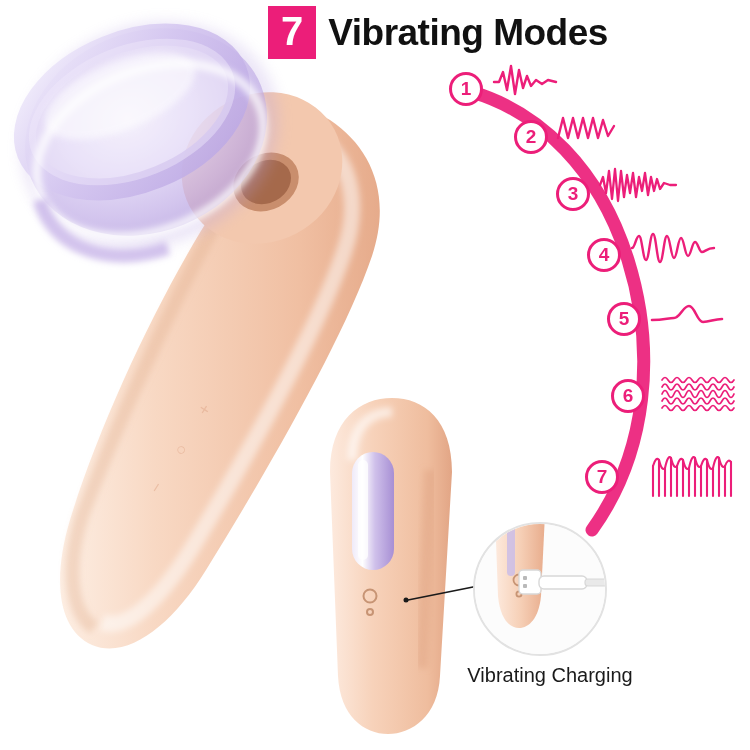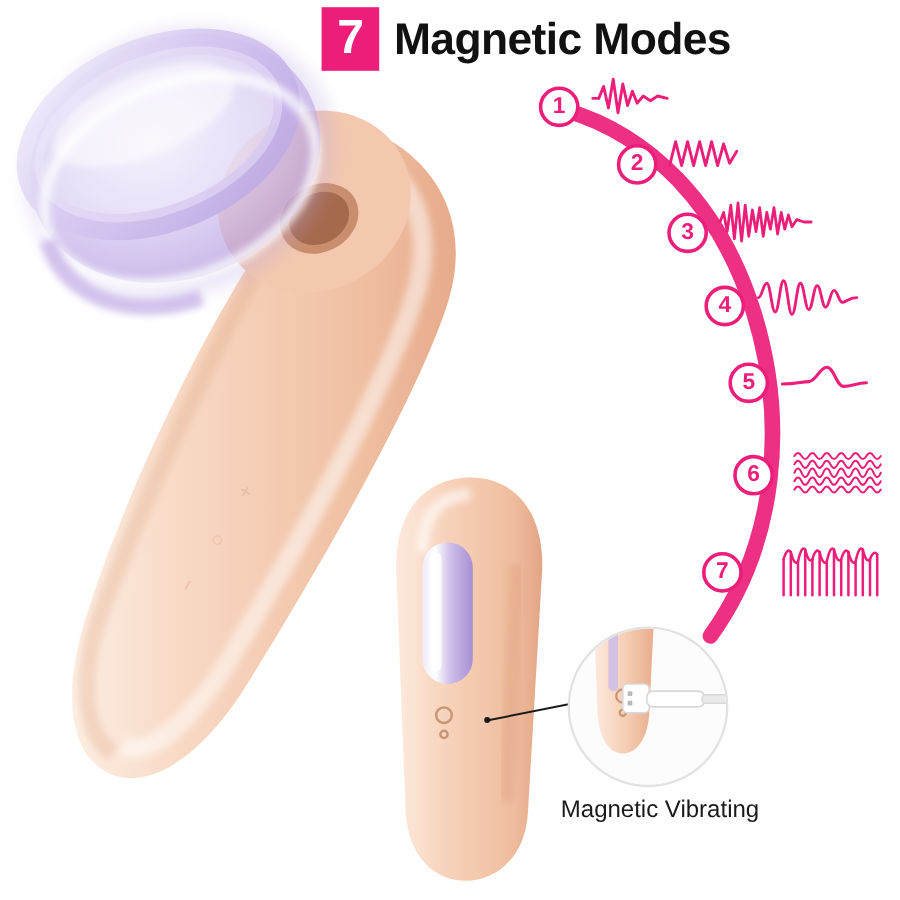--- a/index.html
+++ b/index.html
@@ -199,21 +199,21 @@
     <line x1="408" y1="600" x2="478" y2="586" stroke="#1a1a1a" stroke-width="1.6"></line>
     <circle cx="406" cy="600" r="2.5" fill="#1a1a1a"></circle>
   </svg>
 
   <div class="ctrl-glyph" style="left:152px;top:478px;transform:rotate(-58deg);">−</div>
   <div class="ctrl-glyph" style="left:176px;top:440px;transform:rotate(-58deg);">○</div>
   <div class="ctrl-glyph" style="left:200px;top:400px;transform:rotate(-58deg);">+</div>
 
   <div class="header">
     <div class="header-badge">7</div>
-    <div class="header-title">Magnetic Modes</div>
+    <div class="header-title">Vibrating Modes</div>
   </div>
 
   <svg width="750" height="750" style="position:absolute;left:0;top:0;pointer-events:none;">
     <path d="M 472 92 C 540 112 600 170 628 260 C 656 350 648 452 592 530" fill="none" stroke="#ec1e79" stroke-width="13" stroke-linecap="round" opacity="0.92"></path>
   </svg>
 
   <div class="mode-item" style="left:0;top:0;">
     <div class="mode-num" style="left:449px;top:72px;">1</div>
     <svg class="wave" style="left:492px;top:60px;" width="66" height="40">
       <polyline points="2,22 7,22 11,12 15,30 19,6 23,34 27,10 31,28 35,16 39,26 44,20 50,24 56,20 64,22" fill="none" stroke="#ec1e79" stroke-width="2.4" stroke-linejoin="round" stroke-linecap="round"></polyline>
@@ -295,15 +295,15 @@
 
       <g>
         <rect x="44" y="46" width="22" height="24" rx="4" fill="#ffffff" stroke="#d8d8d8" stroke-width="1.4"></rect>
         <rect x="48" y="52" width="4" height="4" rx="1" fill="#b9b9b9"></rect>
         <rect x="48" y="60" width="4" height="4" rx="1" fill="#b9b9b9"></rect>
         <rect x="64" y="52" width="48" height="13" rx="5" fill="#ffffff" stroke="#d8d8d8" stroke-width="1.4"></rect>
         <rect x="110" y="55" width="22" height="7" rx="3" fill="#e9e9e9" stroke="#d8d8d8" stroke-width="1.2"></rect>
       </g>
     </svg>
   </div>
-  <div class="callout-label">Magnetic Vibrating</div>
+  <div class="callout-label">Vibrating Charging</div>
 
 </div>
 
 </body></html>

